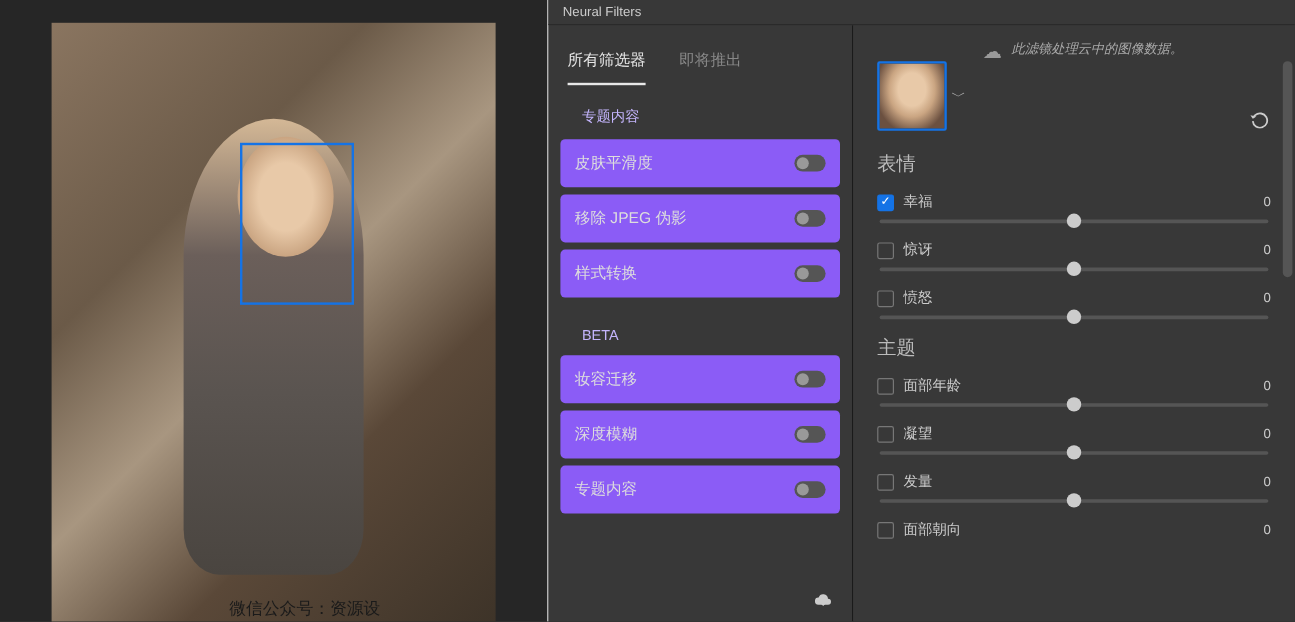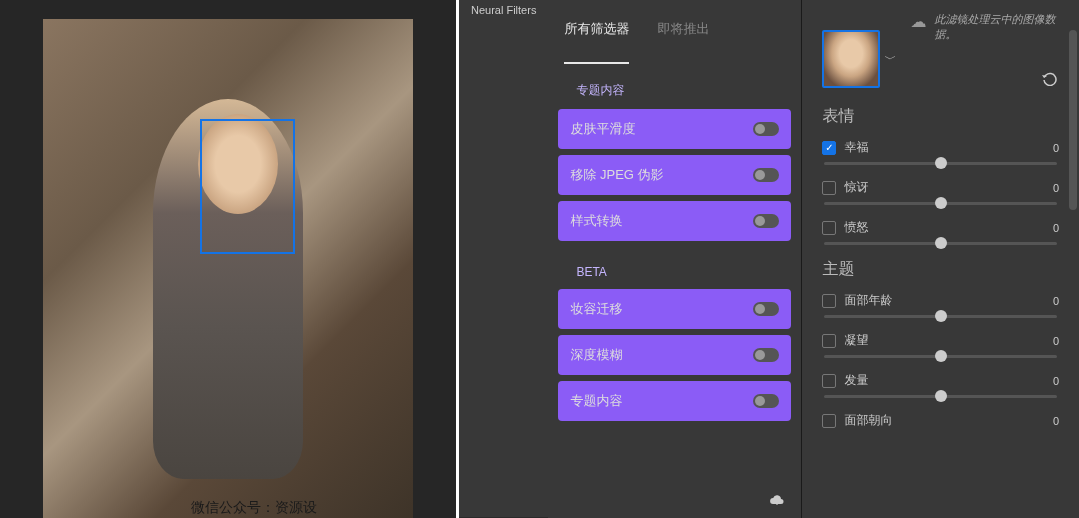--- a/index.html
+++ b/index.html
@@ -4,26 +4,26 @@
 <style>
 *{margin:0;padding:0;box-sizing:border-box;font-family:"Segoe UI",Arial,sans-serif}
 body{background:#323232;color:#ccc;width:1079px;height:518px;overflow:hidden;display:flex}
 .canvas-area{width:456px;height:518px;background:#262626;position:relative;display:flex;align-items:center;justify-content:center}
 .photo{position:relative;width:370px;height:504px;margin-top:24px}
 .photo-bg{width:100%;height:100%;background:linear-gradient(135deg,#8a7560 0%,#6b5a48 30%,#a89680 50%,#5a4838 70%,#3d3328 100%);position:relative;overflow:hidden}
 .photo-bg::before{content:"";position:absolute;left:110px;top:80px;width:150px;height:380px;background:linear-gradient(180deg,#d4b896 0%,#6b5f5a 30%,#5a5450 60%,#4a4540 100%);border-radius:50% 50% 20% 20% / 30% 30% 10% 10%}
 .photo-bg::after{content:"";position:absolute;left:155px;top:95px;width:80px;height:100px;background:radial-gradient(ellipse,#e8c9a8 40%,#caa582 70%);border-radius:50%}
 .face-box{position:absolute;left:157px;top:100px;width:95px;height:135px;border:2px solid #1473e6;pointer-events:none}
 .watermark{position:absolute;bottom:6px;left:148px;font-size:14px;color:#1a1a1a;font-weight:500}
-.right-panel{flex:1;background:#383838;display:flex;flex-direction:row;border-left:3px solid #ffffff}
+.right-panel{flex:1;background:#383838;display:flex;flex-direction:column;border-left:1px solid #ffffff}
 .panel-title{font-size:11px;color:#ccc;padding:4px 12px;background:#383838;border-bottom:1px solid #2a2a2a}
 .panel-body{flex:1;display:flex;overflow:hidden}
 .filters-col{width:254px;background:#383838;display:flex;flex-direction:column;border-right:1px solid #1a1a1a}
 .tabs{display:flex;padding:20px 16px 0;gap:28px}
-.tab{font-size:13px;color:#888;padding-bottom:24px;cursor:pointer;border-bottom:2px solid transparent}
+.tab{font-size:13px;color:#888;padding-bottom:10px;cursor:pointer;border-bottom:2px solid transparent}
 .tab.active{color:#e8e8e8;border-bottom-color:#e8e8e8}
 .section-label{font-size:12px;color:#c4b5fd;padding:18px 28px 10px}
 .filter-item{margin:0 10px 6px;background:#8b5cf6;border-radius:4px;display:flex;align-items:center;justify-content:space-between;padding:11px 12px;font-size:13px;color:#ddd;cursor:pointer}
 .filter-item.active{background:#2a3a5a}
 .toggle{width:26px;height:14px;background:#555;border-radius:7px;position:relative;cursor:pointer}
 .toggle::after{content:"";position:absolute;width:10px;height:10px;background:#999;border-radius:50%;top:2px;left:2px}
 .toggle.on{background:#1473e6}
 .toggle.on::after{background:#fff;left:14px}
 .filter-bottom{margin-top:auto;padding:8px 16px;display:flex;justify-content:flex-end}
 .cloud-dl{color:#ccc;font-size:14px}

